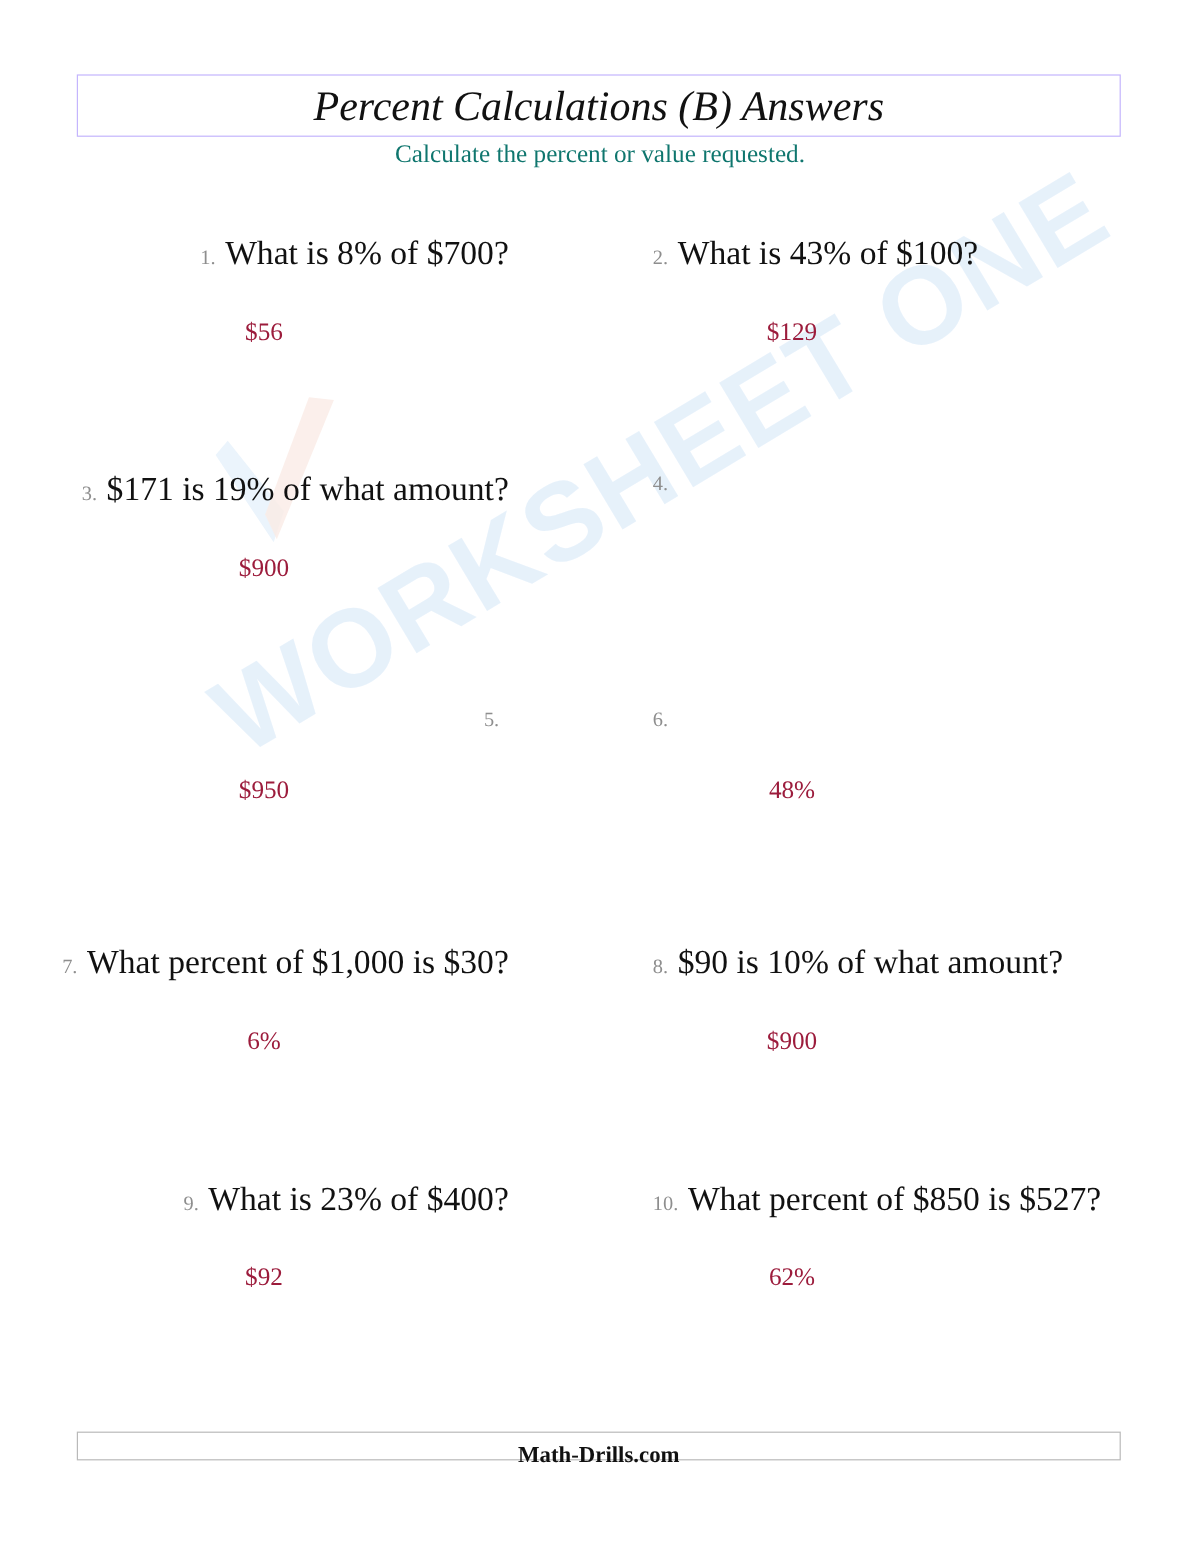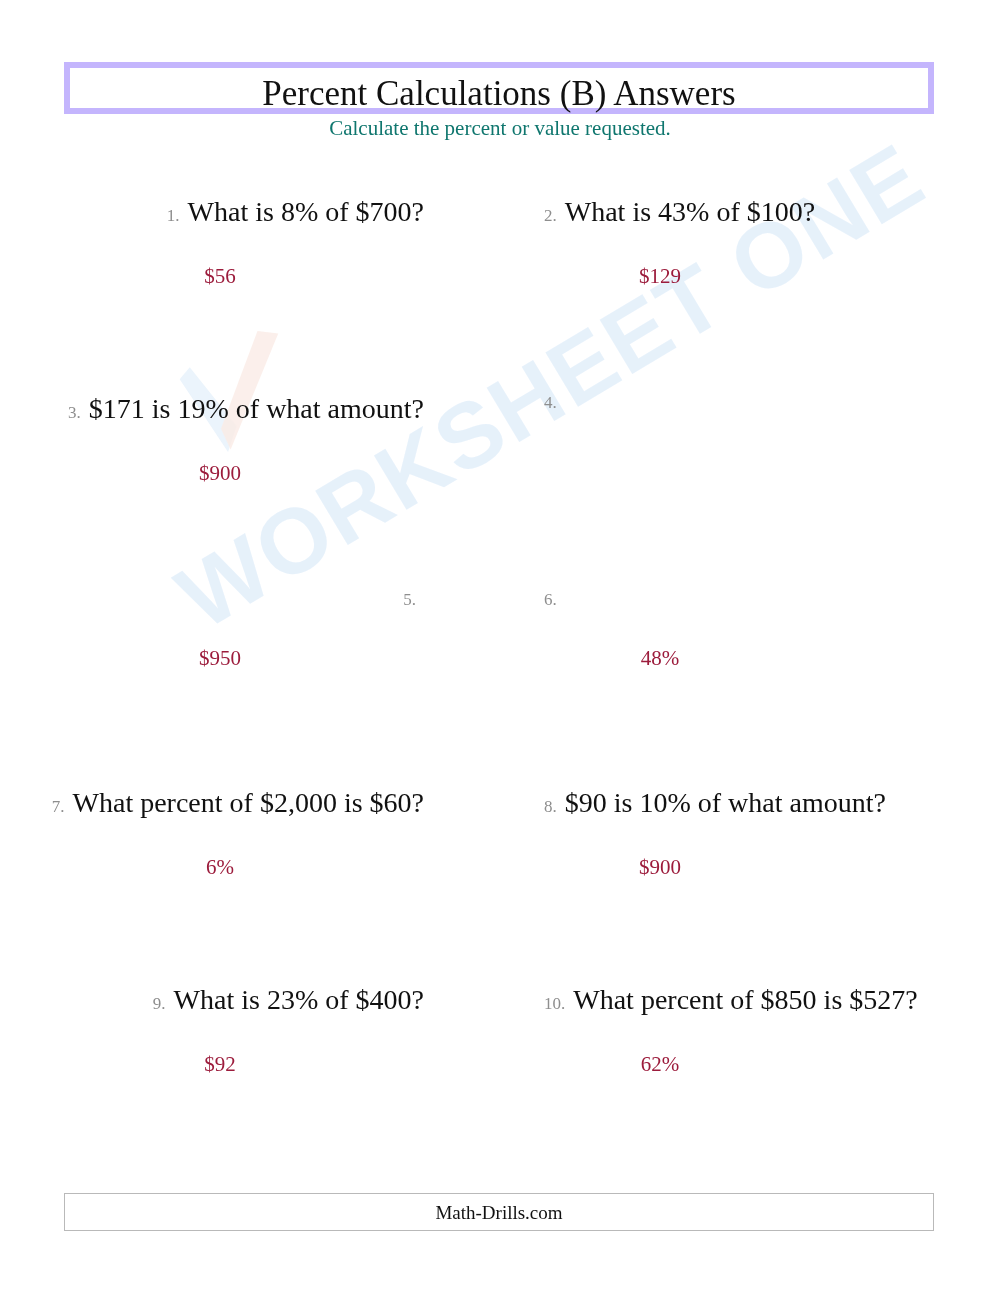--- a/index.html
+++ b/index.html
@@ -56,23 +56,24 @@
     transform: rotate(-10deg);
   }
 
   
   .title-box {
     position: absolute;
     left: 64px;
     top: 62px;
     width: 870px;
     height: 52px;
-    border: 6px solid #c4b5fd;
-    box-sizing: border-box;
-    z-index: 2;
+    border: 1px solid #c4b5fd;
+    box-sizing: border-box;
+    z-index: 2;
+    font-style: italic;
   }
   .title-text {
     position: absolute;
     left: 0;
     top: 0;
     width: 100%;
     text-align: center;
     font-size: 35px;
     line-height: 52px;
     color: #111111;
@@ -150,24 +151,25 @@
     text-align: center;
     padding-right: 160px;
   }
 
   
   .footer-box {
     position: absolute;
     left: 64px;
     top: 1193px;
     width: 870px;
-    height: 38px;
+    height: 24px;
     border: 1px solid #b9b9b9;
     box-sizing: border-box;
     z-index: 2;
+    font-weight: bold;
   }
   .footer-text {
     position: absolute;
     left: 0;
     top: 0;
     width: 100%;
     text-align: center;
     line-height: 38px;
     font-size: 19px;
     color: #111111;
@@ -237,21 +239,21 @@
           <span class="qnum">6.</span>
         </div>
         <div class="answer">48%</div>
       </div>
     </div>
 
     <div class="row">
       <div class="cell left">
         <div class="qline">
           <span class="qnum">7.</span>
-          <span class="qtext">What percent of $2,000 is $60?</span>
+          <span class="qtext">What percent of $1,000 is $30?</span>
         </div>
         <div class="answer">6%</div>
       </div>
       <div class="cell right">
         <div class="qline">
           <span class="qnum">8.</span>
           <span class="qtext">$90 is 10% of what amount?</span>
         </div>
         <div class="answer">$900</div>
       </div>

